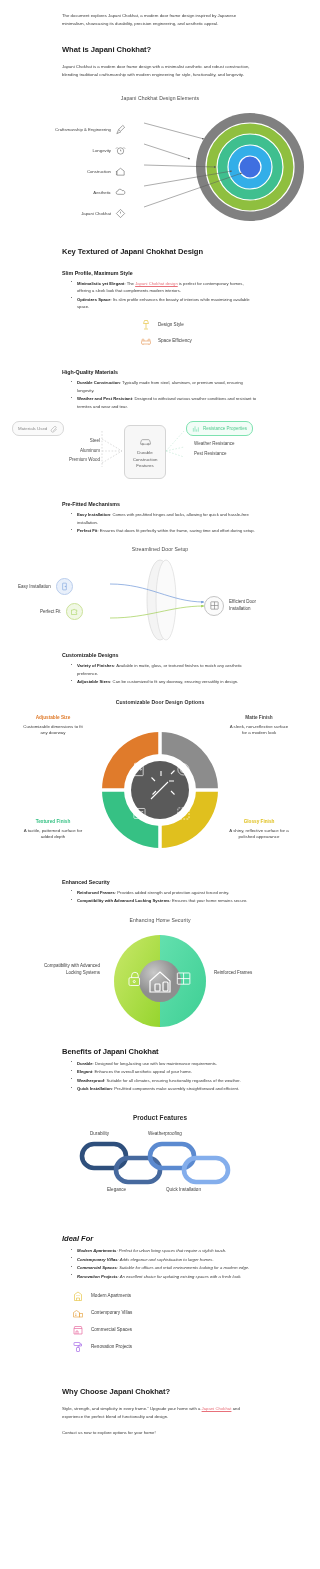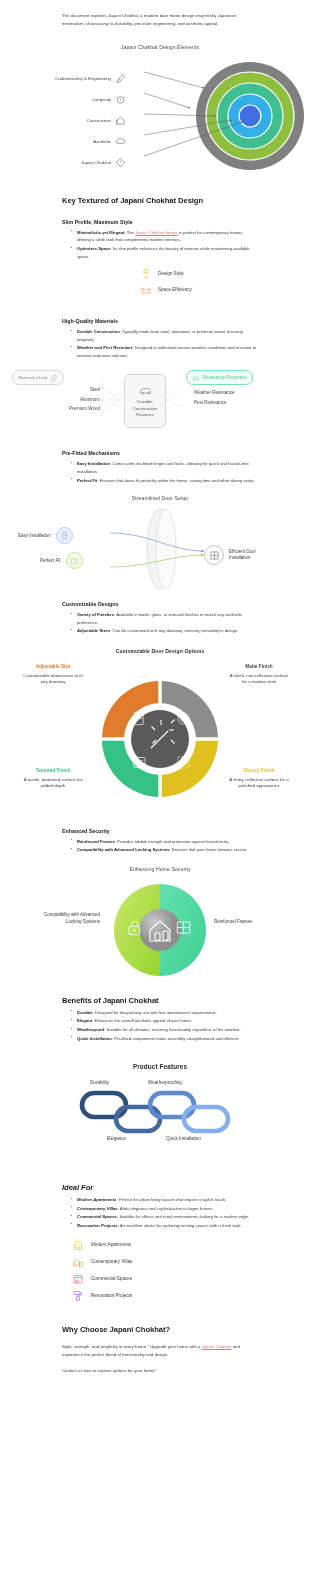--- a/index.html
+++ b/index.html
@@ -102,20 +102,24 @@
 
   .footer-note { font-size: 4.3px; color: #3b3b3b; margin-top: 9px; }
 </style>
 </head>
 <body>
 
 <div class="page">
 
   <p class="intro">The document explores Japani Chokhat, a modern door frame design inspired by Japanese minimalism, showcasing its durability, precision engineering, and aesthetic appeal.</p>
 
+  <div class="sec" style="margin-top:17px;">
+    <h2 class="h2">What is Japani Chokhat?</h2>
+    <p class="para" style="margin-top:9px;">Japani Chokhat is a modern door frame design with a minimalist aesthetic and robust construction, blending traditional craftsmanship with modern engineering for style, functionality, and longevity.</p>
+  </div>
 
   <div style="margin-top:16px;">
     <div class="fig-title">Japani Chokhat Design Elements</div>
     <div class="rings-wrap">
 
       <svg class="rings-svg" width="176" height="112" viewBox="0 0 176 112">
         <circle cx="108" cy="56" r="54" fill="#808080"></circle>
         <circle cx="108" cy="56" r="44" fill="#8FBF3F" stroke="#ffffff" stroke-width="1.2"></circle>
         <circle cx="108" cy="56" r="33" fill="#3FBF8F" stroke="#ffffff" stroke-width="1.2"></circle>
         <circle cx="108" cy="56" r="22" fill="#33AEE8" stroke="#ffffff" stroke-width="1.2"></circle>
@@ -518,19 +522,19 @@
     <div class="ideal-row">
       <svg class="ico-box" viewBox="0 0 24 24" fill="none" stroke="#A86BE8" stroke-width="1.4">
         <rect x="4" y="3" width="12" height="6" rx="1"></rect>
           <path d="M16 6h3v4h-7v3"></path>
           <rect x="9" y="13" width="6" height="8" rx="1"></rect>
       </svg>
       <div class="lbl" style="white-space:pre-line;">Renovation Projects</div>
     </div>
   </div>
 
-  <div class="sec" style="margin-top:23px;">
+  <div class="sec" style="margin-top:34px;">
     <h2 class="h2">Why Choose Japani Chokhat?</h2>
     <p class="para" style="margin-top:9px;"><span>Style, strength, and simplicity in every frame." Upgrade your home with a </span><a class="lnk2" href="#">Japani Chokhat</a><span> and experience the perfect blend of functionality and design.</span></p>
     <p class="footer-note">Contact us now to explore options for your home!</p>
   </div>
 
 </div>
 
 </body></html>

